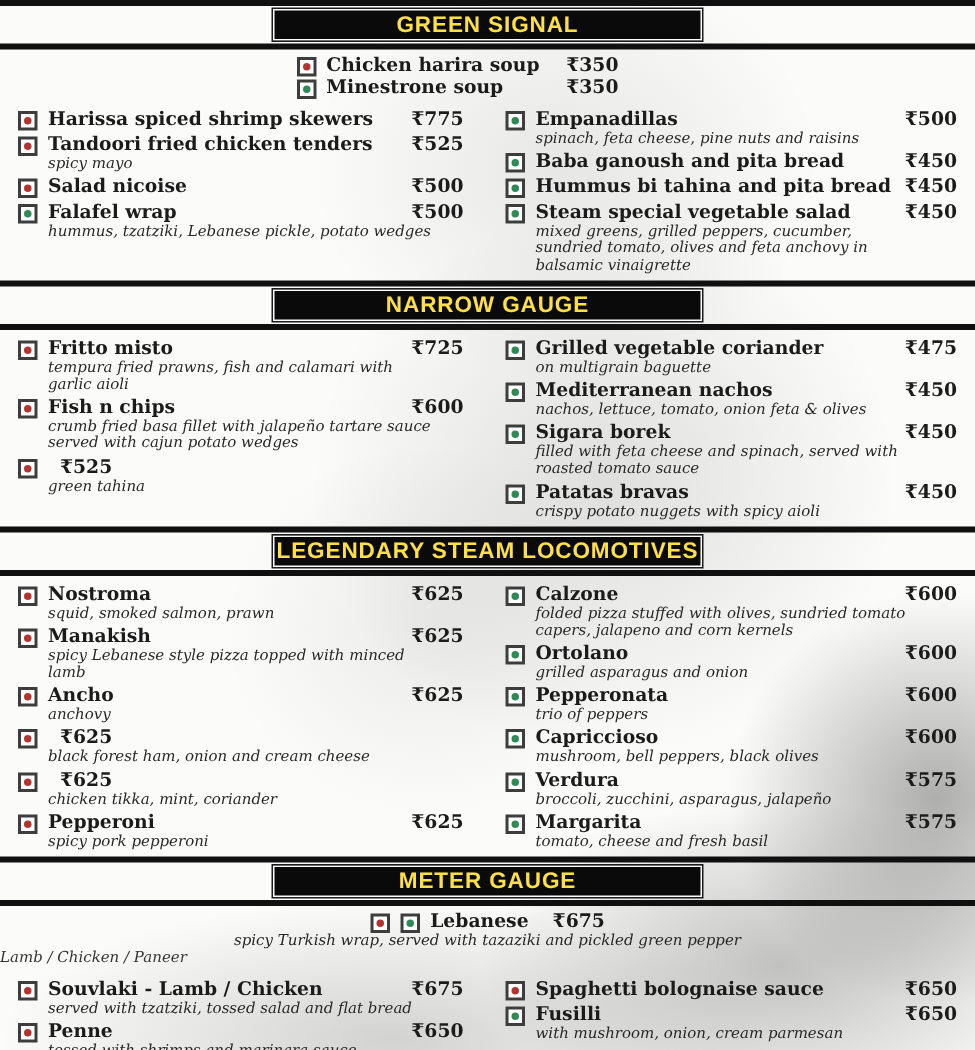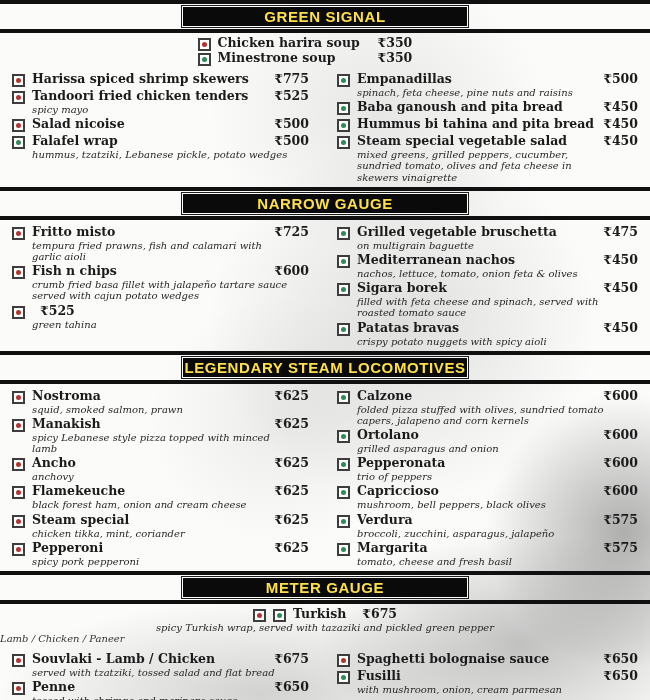--- a/index.html
+++ b/index.html
@@ -124,21 +124,21 @@
               <span class="nm">Hummus bi tahina and pita bread</span>
               <span class="pr">₹450</span>
             </div>
           </div>
           <div class="item">
             <div class="row">
               <span class="mark veg"></span>
               <span class="nm">Steam special vegetable salad</span>
               <span class="pr">₹450</span>
             </div>
-            <div class="desc">mixed greens, grilled peppers, cucumber, sundried tomato, olives and feta cheese in skewers vinaigrette</div>
+            <div class="desc">mixed greens, grilled peppers, cucumber, sundried tomato, olives and feta anchovy in balsamic vinaigrette</div>
           </div>
         </div>
     </div>
   </section>
 
   <section>
     <div class="header">
       <div class="bar">NARROW GAUGE</div>
     </div>
     <div class="cols">
@@ -164,21 +164,21 @@
               <span class="mark nonveg"></span>
               <span class="pr">₹525</span>
             </div>
             <div class="desc">green tahina</div>
           </div>
         </div>
       <div class="col right">
           <div class="item">
             <div class="row">
               <span class="mark veg"></span>
-              <span class="nm">Grilled vegetable bruschetta</span>
+              <span class="nm">Grilled vegetable coriander</span>
               <span class="pr">₹475</span>
             </div>
             <div class="desc">on multigrain baguette</div>
           </div>
           <div class="item">
             <div class="row">
               <span class="mark veg"></span>
               <span class="nm">Mediterranean nachos</span>
               <span class="pr">₹450</span>
             </div>
@@ -230,29 +230,27 @@
             <div class="row">
               <span class="mark nonveg"></span>
               <span class="nm">Ancho</span>
               <span class="pr">₹625</span>
             </div>
             <div class="desc">anchovy</div>
           </div>
           <div class="item">
             <div class="row">
               <span class="mark nonveg"></span>
-              <span class="nm">Flamekeuche</span>
               <span class="pr">₹625</span>
             </div>
             <div class="desc">black forest ham, onion and cream cheese</div>
           </div>
           <div class="item">
             <div class="row">
               <span class="mark nonveg"></span>
-              <span class="nm">Steam special</span>
               <span class="pr">₹625</span>
             </div>
             <div class="desc">chicken tikka, mint, coriander</div>
           </div>
           <div class="item">
             <div class="row">
               <span class="mark nonveg"></span>
               <span class="nm">Pepperoni</span>
               <span class="pr">₹625</span>
             </div>
@@ -314,21 +312,21 @@
 
   <section>
     <div class="header">
       <div class="bar">METER GAUGE</div>
     </div>
     <div class="featured single">
         <div class="item">
           <div class="row">
             <span class="mark nonveg"></span>
             <span class="mark veg"></span>
-            <span class="nm">Turkish</span>
+            <span class="nm">Lebanese</span>
             <span class="pr">₹675</span>
           </div>
           <div class="desc">spicy Turkish wrap, served with tazaziki and pickled green pepper</div>
           <div class="desc2">Lamb / Chicken / Paneer</div>
         </div>
       </div>
     <div class="cols">
       <div class="col left">
           <div class="item">
             <div class="row">

